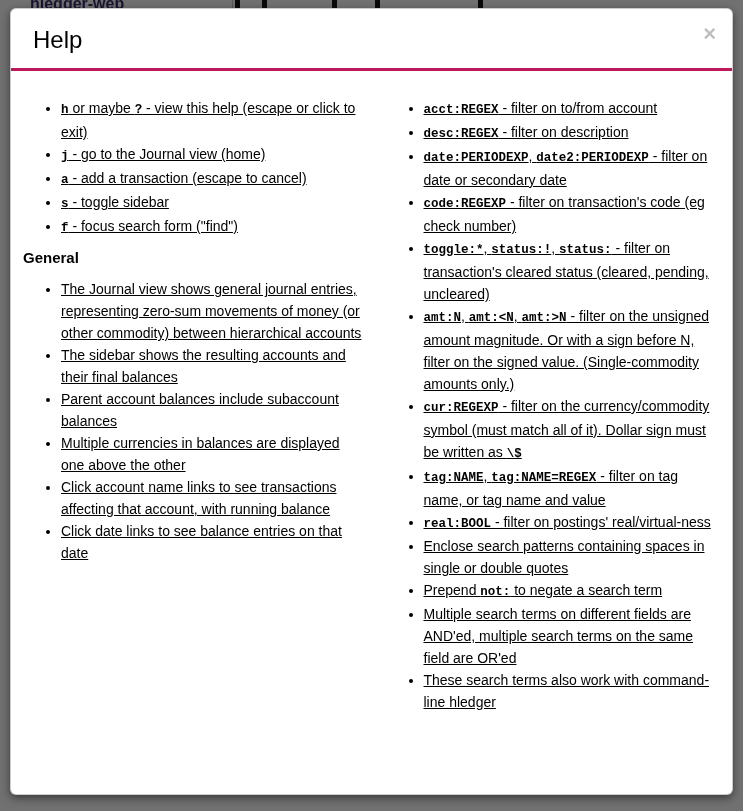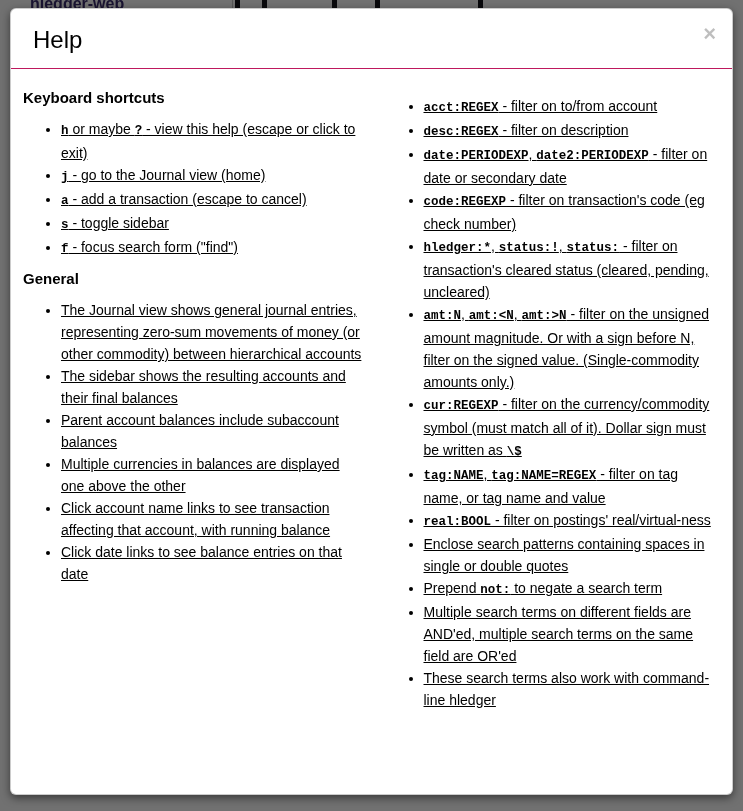--- a/index.html
+++ b/index.html
@@ -20,21 +20,21 @@
   .hf3{left:332px;width:5px;}
   .hf4{left:375px;width:5px;}
   .hf5{left:478px;width:5px;}
   .backdrop{position:absolute;inset:0;background:rgba(0,0,0,0.55);}
   
   .modal{
     position:absolute;left:10px;top:8px;width:723px;height:787px;
     box-sizing:border-box;background:#fff;border:1px solid rgba(0,0,0,0.2);
     border-radius:6px;box-shadow:0 3px 9px rgba(0,0,0,0.5);overflow:hidden;
   }
-  .modal-header{position:relative;padding:16px 12px 13px 22px;border-bottom:1px solid #be185d;}
+  .modal-header{position:relative;padding:16px 12px 13px 22px;border-bottom:3px solid #be185d;}
   .modal-title{margin:0;font-size:24px;line-height:30px;font-weight:500;color:#000;}
   .close-btn{
     position:absolute;right:16px;top:14px;background:none;border:none;padding:0;
     font-size:22px;font-weight:bold;line-height:1;color:#000;opacity:0.25;cursor:pointer;
     font-family:"Liberation Sans",sans-serif;
   }
   .modal-body{display:flex;padding:20px 12px 15px 12px;box-sizing:border-box;}
   .col{width:50%;box-sizing:border-box;}
   .col-left{padding-right:10px;}
   .col-right{padding-left:14px;padding-right:4px;}
@@ -63,49 +63,48 @@
 <div class="backdrop"></div>
 
 <div class="modal">
   <div class="modal-header">
     <h2 class="modal-title">Help</h2>
     <button class="close-btn">×</button>
   </div>
   <div class="modal-body">
     <div class="col col-left">
       <div class="section">
-        <h4 class="section-heading">Keyboard shortcuts</h4>
         <ul class="help-list">
             <li><code>h</code> or maybe <code>?</code> - view this help (escape or click to exit)</li>
             <li><code>j</code> - go to the Journal view (home)</li>
             <li><code>a</code> - add a transaction (escape to cancel)</li>
             <li><code>s</code> - toggle sidebar</li>
             <li><code>f</code> - focus search form ("find")</li>
           </ul>
       </div>
       <div class="section">
         <h4 class="section-heading">General</h4>
         <ul class="help-list">
             <li>The Journal view shows general journal entries, representing zero-sum movements of money (or other commodity) between hierarchical accounts</li>
             <li>The sidebar shows the resulting accounts and their final balances</li>
             <li>Parent account balances include subaccount balances</li>
             <li>Multiple currencies in balances are displayed one above the other</li>
-            <li>Click account name links to see transaction affecting that account, with running balance</li>
+            <li>Click account name links to see transactions affecting that account, with running balance</li>
             <li>Click date links to see balance entries on that date</li>
           </ul>
       </div>
     </div>
     <div class="col col-right">
       <div class="section">
         <ul class="help-list">
             <li><code>acct:REGEX</code> - filter on to/from account</li>
             <li><code>desc:REGEX</code> - filter on description</li>
             <li><code>date:PERIODEXP</code>, <code>date2:PERIODEXP</code> - filter on date or secondary date</li>
             <li><code>code:REGEXP</code> - filter on transaction's code (eg check number)</li>
-            <li><code>hledger:*</code>, <code>status:!</code>, <code>status:</code> - filter on transaction's cleared status (cleared, pending, uncleared)</li>
+            <li><code>toggle:*</code>, <code>status:!</code>, <code>status:</code> - filter on transaction's cleared status (cleared, pending, uncleared)</li>
             <li><code>amt:N</code>, <code>amt:&lt;N</code>, <code>amt:&gt;N</code> - filter on the unsigned amount magnitude. Or with a sign before N, filter on the signed value. (Single-commodity amounts only.)</li>
             <li><code>cur:REGEXP</code> - filter on the currency/commodity symbol (must match all of it). Dollar sign must be written as <code>\$</code></li>
             <li><code>tag:NAME</code>, <code>tag:NAME=REGEX</code> - filter on tag name, or tag name and value</li>
             <li><code>real:BOOL</code> - filter on postings' real/virtual-ness</li>
             <li>Enclose search patterns containing spaces in single or double quotes</li>
             <li>Prepend <code>not:</code> to negate a search term</li>
             <li>Multiple search terms on different fields are AND'ed, multiple search terms on the same field are OR'ed</li>
             <li>These search terms also work with command-line hledger</li>
           </ul>
       </div>

